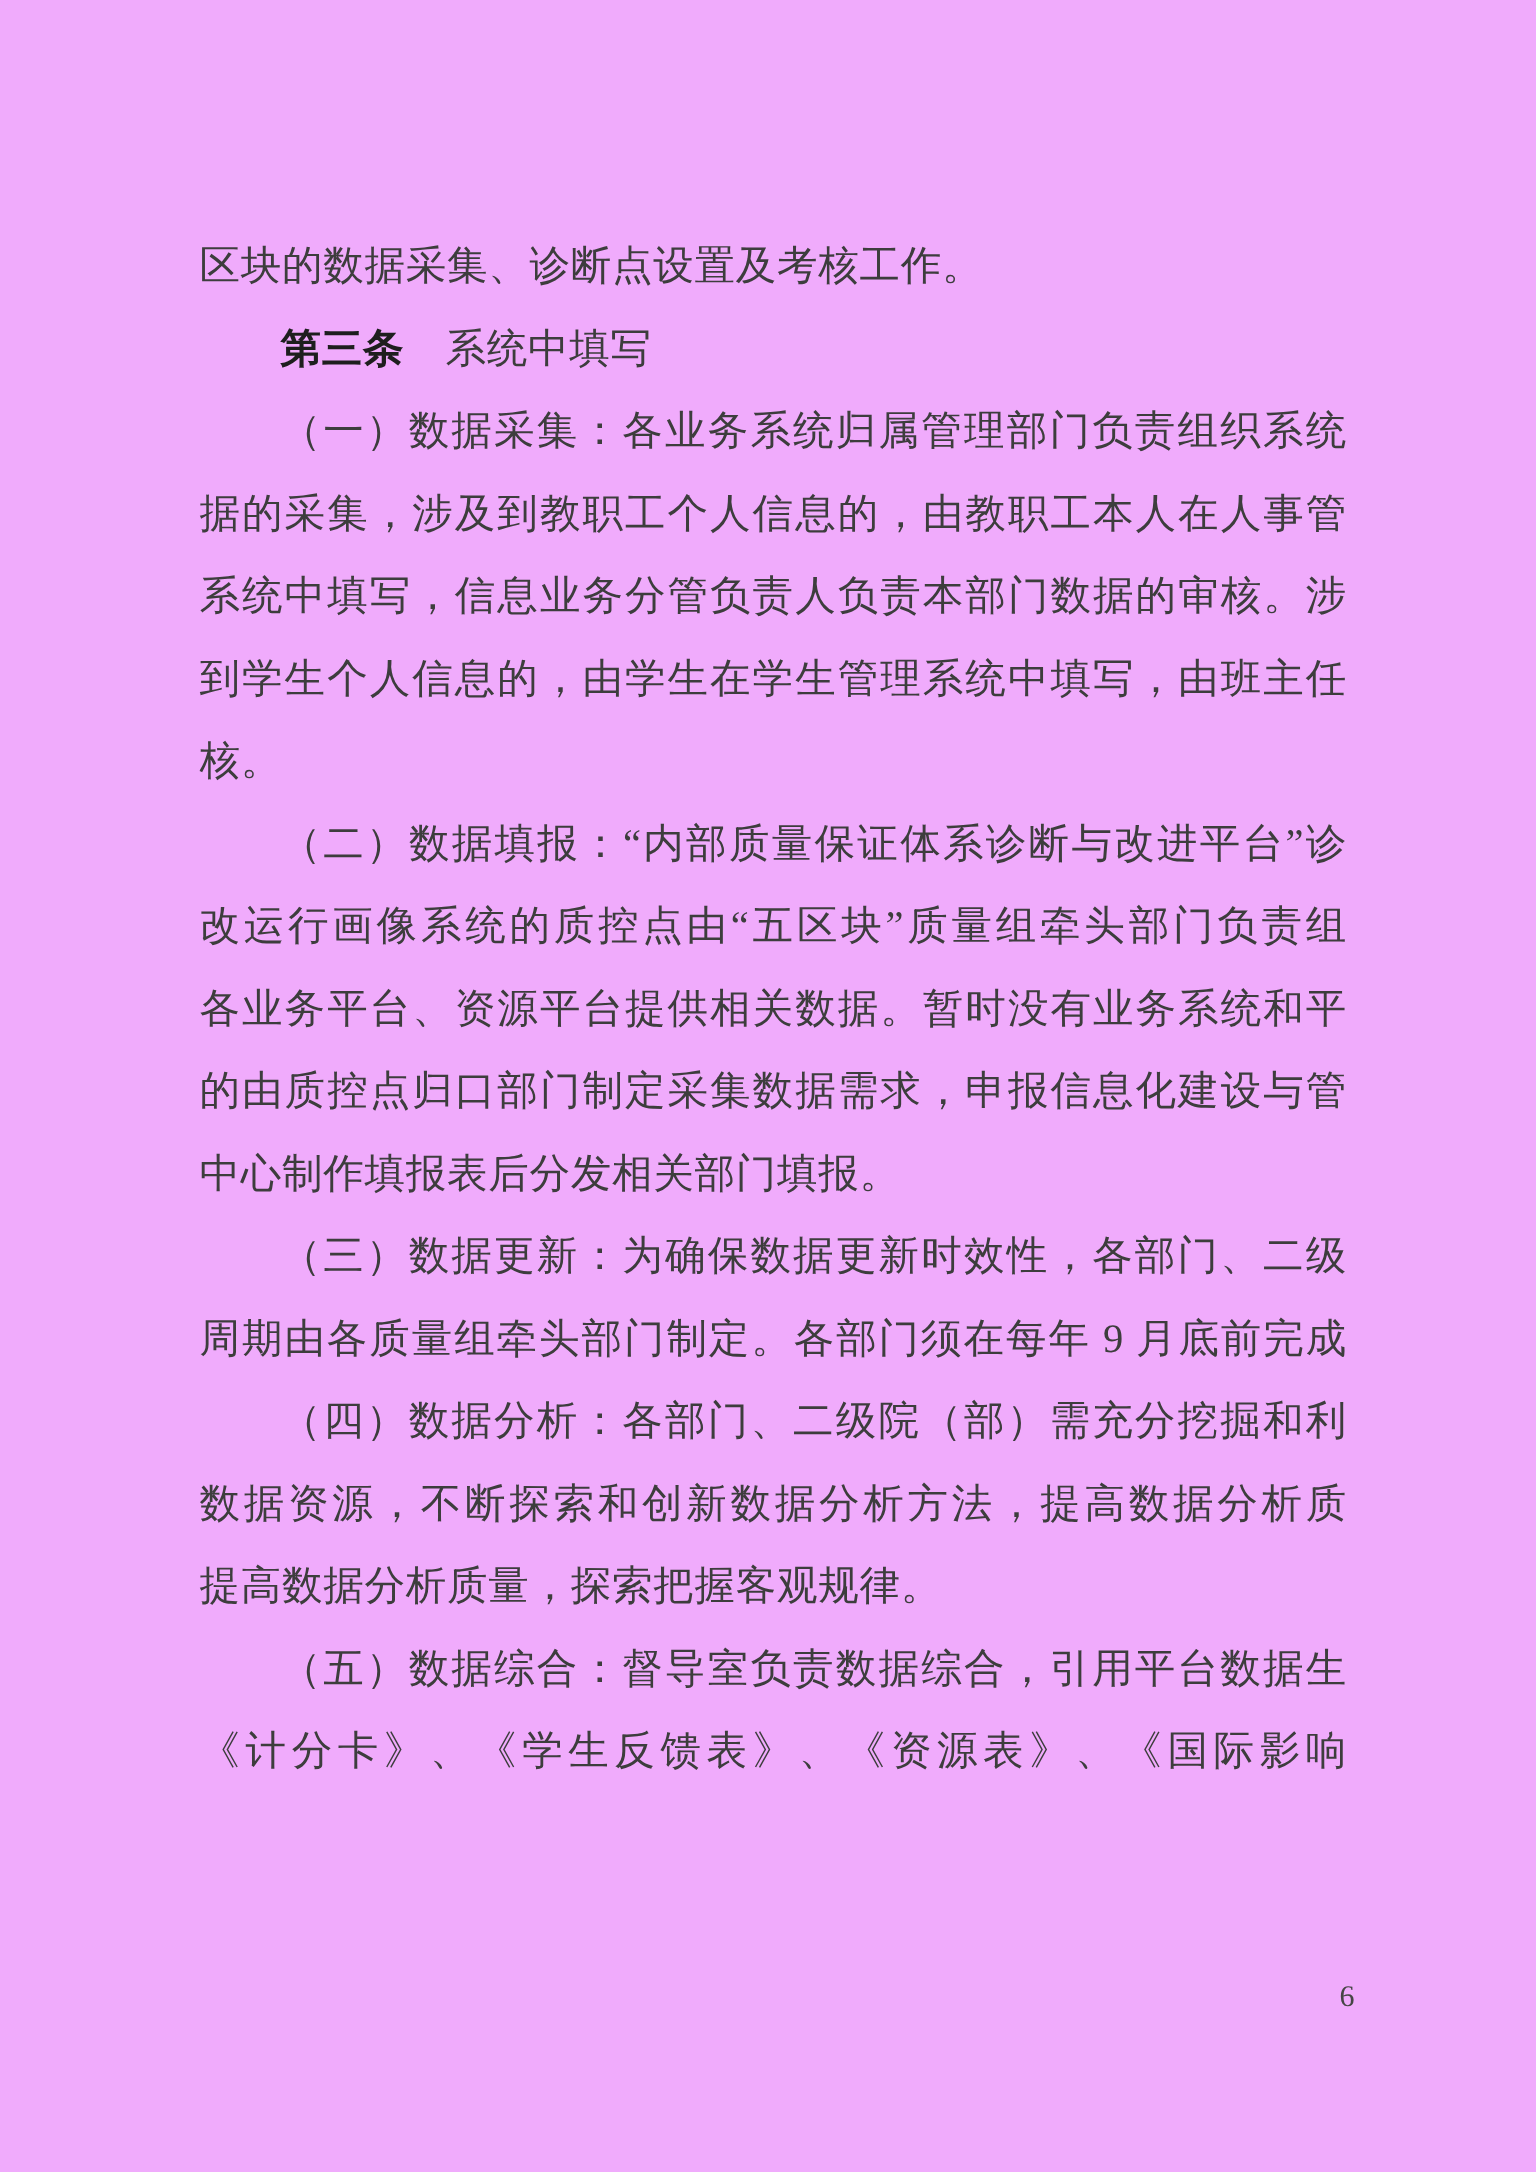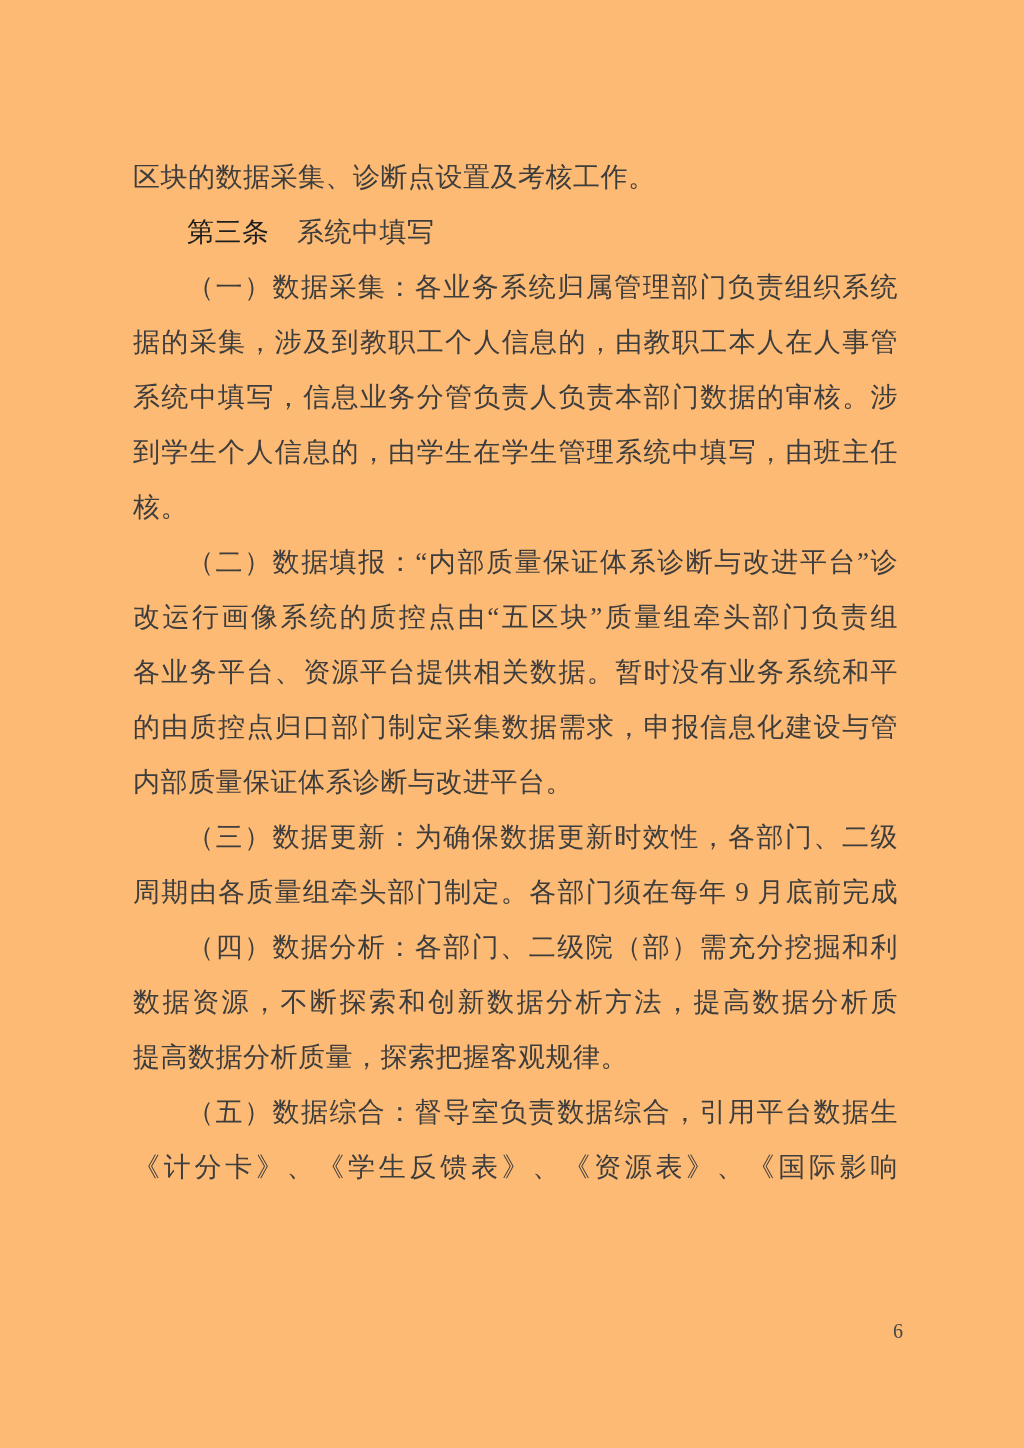--- a/index.html
+++ b/index.html
@@ -5,21 +5,21 @@
   html, body {
     margin: 0;
     padding: 0;
     background: #e8e8e8;
   }
   .page {
     position: relative;
     width: 1024px;
     height: 1448px;
     margin: 0 auto;
-    background: #fdba74;
+    background: #f0abfc;
     font-family: "Liberation Serif", "DejaVu Serif", serif;
     color: #3d3d3d;
     overflow: hidden;
   }
   .textblock {
     position: absolute;
     left: 133px;
     top: 150px;
     width: 765px;
   }
@@ -34,21 +34,21 @@
     text-align: left;
   }
   .line.justify {
     text-align: justify;
     text-align-last: justify;
   }
   .line.indent {
     text-indent: 54px;
   }
   .line .bold {
-    font-weight: normal;
+    font-weight: bold;
     color: #1e1e1e;
   }
   .page-number {
     position: absolute;
     left: 878px;
     top: 1316px;
     width: 40px;
     height: 30px;
     line-height: 30px;
     font-size: 20px;
@@ -66,21 +66,21 @@
       <div class="line indent"><span class="bold">第三条</span><span>　系统中填写</span></div>
       <div class="line indent justify">（一）数据采集：各业务系统归属管理部门负责组织系统数</div>
       <div class="line justify">据的采集，涉及到教职工个人信息的，由教职工本人在人事管理</div>
       <div class="line justify">系统中填写，信息业务分管负责人负责本部门数据的审核。涉及</div>
       <div class="line justify">到学生个人信息的，由学生在学生管理系统中填写，由班主任审</div>
       <div class="line">核。</div>
       <div class="line indent justify">（二）数据填报：“内部质量保证体系诊断与改进平台”诊</div>
       <div class="line justify">改运行画像系统的质控点由“五区块”质量组牵头部门负责组织，</div>
       <div class="line justify">各业务平台、资源平台提供相关数据。暂时没有业务系统和平台</div>
       <div class="line justify">的由质控点归口部门制定采集数据需求，申报信息化建设与管理</div>
-      <div class="line">内部质量保证体系诊断与改进平台。</div>
+      <div class="line">中心制作填报表后分发相关部门填报。</div>
       <div class="line indent justify">（三）数据更新：为确保数据更新时效性，各部门、二级学</div>
       <div class="line justify">周期由各质量组牵头部门制定。各部门须在每年 9 月底前完成前</div>
       <div class="line indent justify">（四）数据分析：各部门、二级院（部）需充分挖掘和利用</div>
       <div class="line justify">数据资源，不断探索和创新数据分析方法，提高数据分析质量，</div>
       <div class="line">提高数据分析质量，探索把握客观规律。</div>
       <div class="line indent justify">（五）数据综合：督导室负责数据综合，引用平台数据生成</div>
       <div class="line justify">《计分卡》、《学生反馈表》、《资源表》、《国际影响表》、《服务贡</div>
     </div>
   <div class="page-number">6</div>
 </div>

